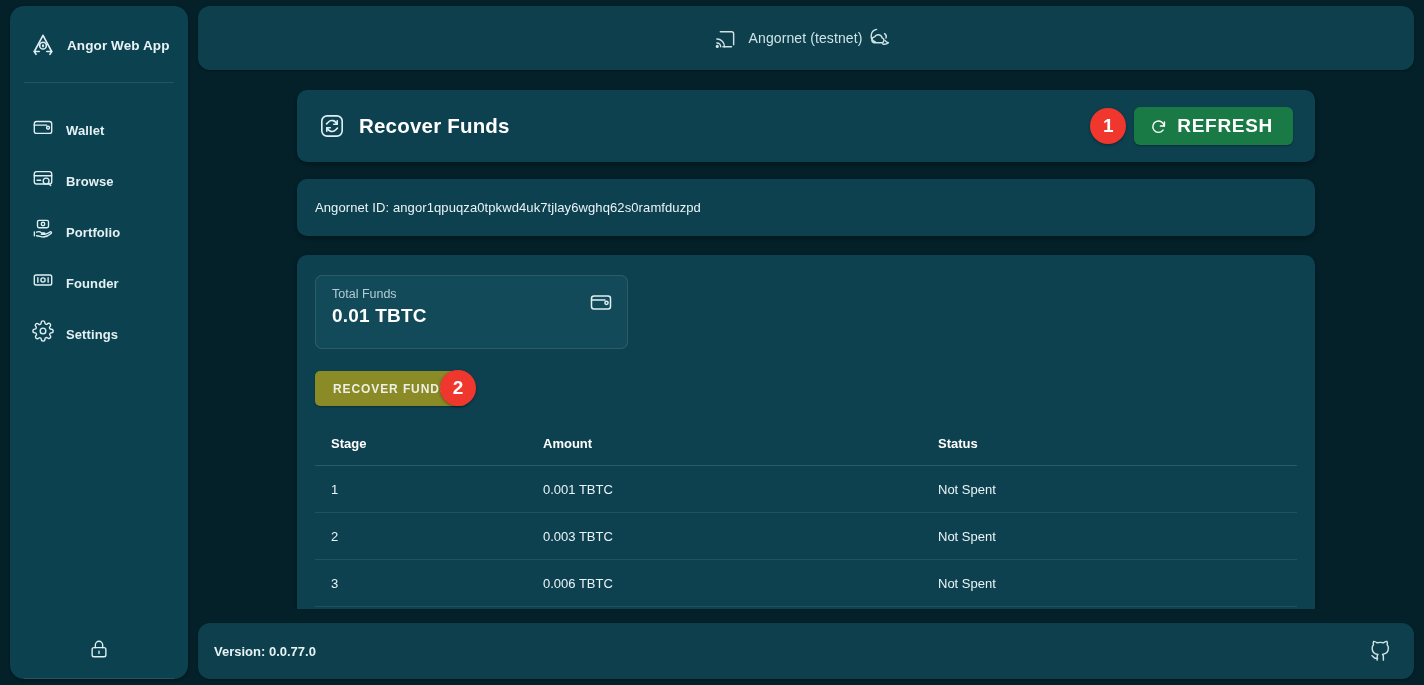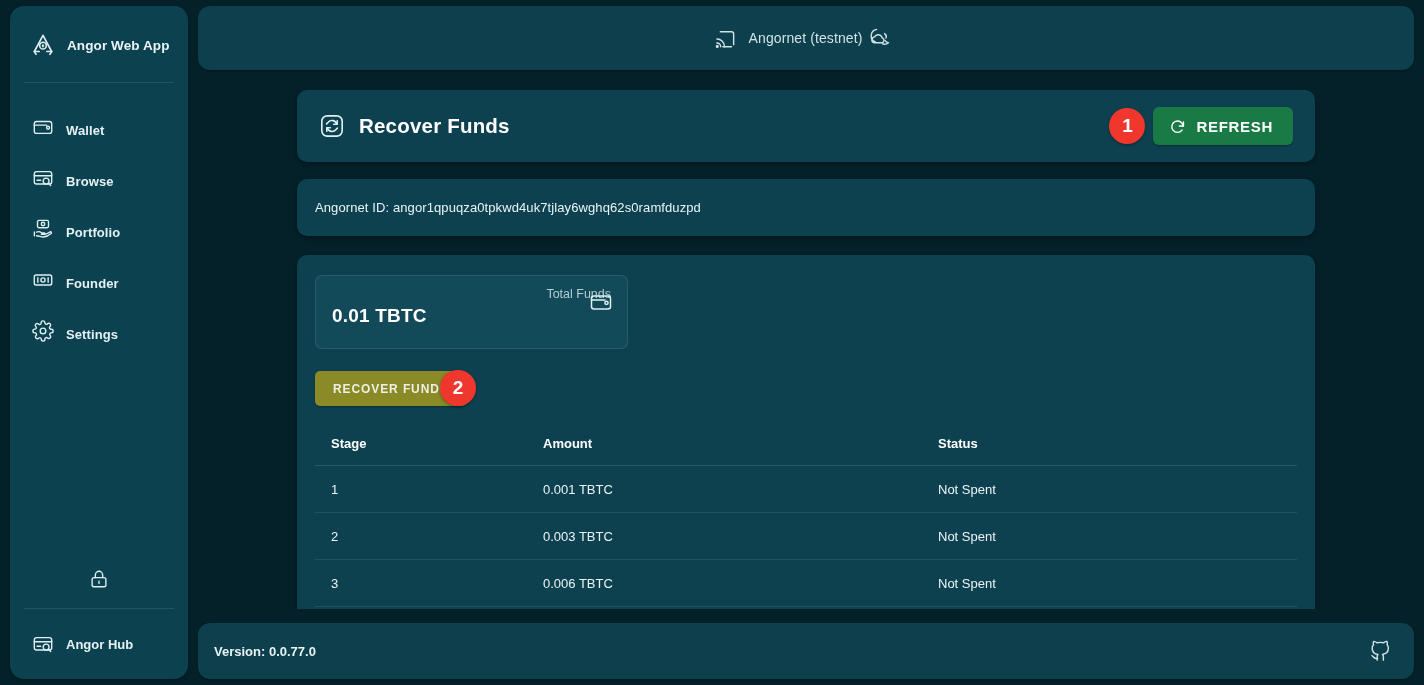--- a/index.html
+++ b/index.html
@@ -70,42 +70,42 @@
     padding: 0 22px 0 22px; margin-bottom: 17px;
   }
   .header-left { display: flex; align-items: center; gap: 14px; }
   .header-title { color: #ffffff; font-size: 20.5px; font-weight: 700; letter-spacing: .2px; }
   .header-right { display: flex; align-items: center; position: relative; }
   .refresh-btn {
     background: #1a7a45;
     border: none; border-radius: 6px;
     height: 38px; padding: 0 20px 0 16px;
     display: flex; align-items: center; gap: 10px;
-    color: #fff; font-size: 15px; font-weight: 700; letter-spacing: .7px;
+    color: #fff; font-size: 19px; font-weight: 700; letter-spacing: .7px;
     cursor: pointer; font-family: "Liberation Sans", sans-serif;
     box-shadow: 0 1px 2px rgba(0,0,0,.3);
   }
 
   .projectid-card {
     height: 57px; display: flex; align-items: center;
     padding: 0 18px; margin-bottom: 19px;
   }
   .projectid-text { color: #e9f4f6; font-size: 13px; letter-spacing: .1px; }
 
   .body-card { padding: 20px 18px 22px 18px; }
 
   .funds-box {
     width: 313px; height: 74px;
     background: #124a59;
     border: 1px solid rgba(255,255,255,.10);
     border-radius: 7px;
     padding: 11px 16px 0 16px;
     position: relative;
   }
-  .funds-label { color: #b2cdd3; font-size: 12.5px; text-align: right; }
+  .funds-label { color: #b2cdd3; font-size: 12.5px; }
   .funds-value { color: #ffffff; font-size: 19px; font-weight: 700; margin-top: 4px; letter-spacing: .2px; }
   .funds-icon { position: absolute; right: 14px; top: 14px; }
 
   .recover-row { display: flex; align-items: center; margin-top: 22px; position: relative; }
   .recover-btn {
     background: #8a8a26; border: none; border-radius: 5px;
     height: 35px; padding: 0 18px;
     color: #eef0e3; font-size: 12px; font-weight: 700; letter-spacing: .9px;
     cursor: pointer; font-family: "Liberation Sans", sans-serif;
     box-shadow: 0 1px 2px rgba(0,0,0,.3);
@@ -238,32 +238,20 @@
         <svg width="22" height="22" viewBox="0 0 24 24" fill="none" stroke="#dff0f3" stroke-width="1.5" stroke-linecap="round" stroke-linejoin="round">
           <rect x="4.5" y="10.5" width="15" height="10" rx="2"></rect>
           <path d="M8 10.5 V7.6 a4 4 0 0 1 8 0 V10.5"></path>
           <path d="M12 14.3 v2.6"></path>
         </svg>
       </span>
     </div>
 
     <div class="sb-bottom-divider"></div>
 
-    <div class="hub">
-      <span>
-        <svg width="22" height="22" viewBox="0 0 24 24" fill="none" stroke="#dff0f3" stroke-width="1.5" stroke-linecap="round" stroke-linejoin="round">
-          <rect x="2.5" y="5" width="19" height="13.5" rx="2.5"></rect>
-          <path d="M2.5 9.5 h19"></path>
-          <path d="M5.5 14.5 h4"></path>
-          <circle cx="15.4" cy="15.3" r="3.2" fill="#0c4150"></circle>
-          <path d="M17.8 17.7 l2.6 2.6"></path>
-        </svg>
-      </span>
-      <span class="hub-label">Angor Hub</span>
-    </div>
 
   </aside>
 
   <div class="main">
 
     <header class="topbar">
       <div class="topbar-left">
         <span>
           <svg width="23" height="23" viewBox="0 0 24 24" fill="none" stroke="#cfe3e7" stroke-width="1.5" stroke-linecap="round" stroke-linejoin="round">
             <path d="M20.5 18.5 V7.2 a2.2 2.2 0 0 0-2.2-2.2 H6.6"></path>

